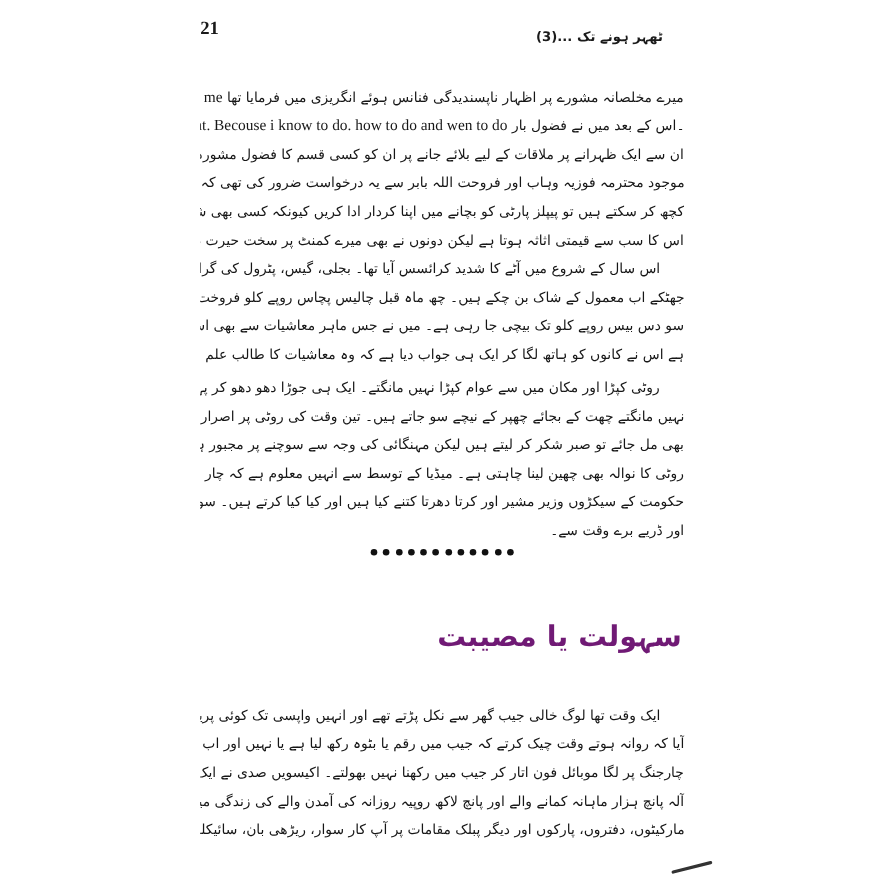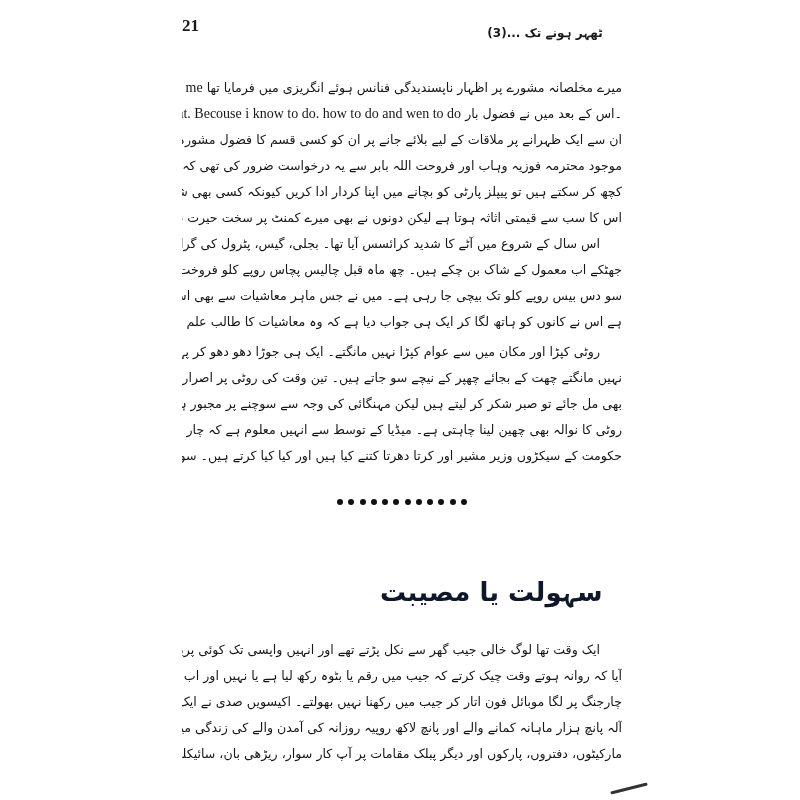--- a/index.html
+++ b/index.html
@@ -44,23 +44,23 @@
     }
     .separator {
       position: absolute; left: 337px; top: 496px; width: 130px; height: 12px;
       display: flex; justify-content: space-between; align-items: center;
     }
     .separator .dot {
       width: 6px; height: 6px; border-radius: 50%; background: #111;
     }
     .chapter-title {
       position: absolute; left: 380px; top: 563px; width: 240px;
-      direction: rtl; text-align: left;
+      direction: rtl; text-align: right;
       font-family: "DejaVu Sans", sans-serif;
-      font-size: 26px; font-weight: bold; color: #0f172a; margin-top: 14px;
+      font-size: 26px; font-weight: bold; color: #701a75;
     }
     .scan-mark {
       position: absolute; left: 610px; top: 787px; width: 38px; height: 3px;
       background: #333; transform: rotate(-14deg); border-radius: 2px;
     }
   </style>
 </head>
 <body>
 
 <div class="page">
@@ -96,20 +96,21 @@
     <span class="line">سو دس بیس روپے کلو تک بیچی جا رہی ہے۔ میں نے جس ماہر معاشیات سے بھی اس پاگل مہنگائی کی وجہ سمجھنے کی کوشش کی</span>
     <span class="line">ہے اس نے کانوں کو ہاتھ لگا کر ایک ہی جواب دیا ہے کہ وہ معاشیات کا طالب علم ہے پاکستان کا تجارت فنانس کامرس یا</span>
   </div>
 
   <div class="text-block" style="top:339px;">
     <span class="line indent">روٹی کپڑا اور مکان میں سے عوام کپڑا نہیں مانگتے۔ ایک ہی جوڑا دھو دھو کر پہن لیتے ہیں۔ مکان</span>
     <span class="line">نہیں مانگتے چھت کے بجائے چھپر کے نیچے سو جاتے ہیں۔ تین وقت کی روٹی پر اصرار نہیں کرتے، دو وقت کی</span>
     <span class="line">بھی مل جائے تو صبر شکر کر لیتے ہیں لیکن مہنگائی کی وجہ سے سوچنے پر مجبور ہو رہے ہیں کہ یہ کیسی عوامی سرکار ہے کہ</span>
     <span class="line">روٹی کا نوالہ بھی چھین لینا چاہتی ہے۔ میڈیا کے توسط سے انہیں معلوم ہے کہ چار صوبائی اور پانچویں مرکزی</span>
     <span class="line">حکومت کے سیکڑوں وزیر مشیر اور کرتا دھرتا کتنے کیا ہیں اور کیا کیا کرتے ہیں۔ سوچنے بھوکا کیا کچھ نہیں کر گزرتا</span>
+    <span class="line last">اور ڈریے برے وقت سے۔</span>
   </div>
 
   <div class="separator">
     <span class="dot"></span>
     <span class="dot"></span>
     <span class="dot"></span>
     <span class="dot"></span>
     <span class="dot"></span>
     <span class="dot"></span>
     <span class="dot"></span>

